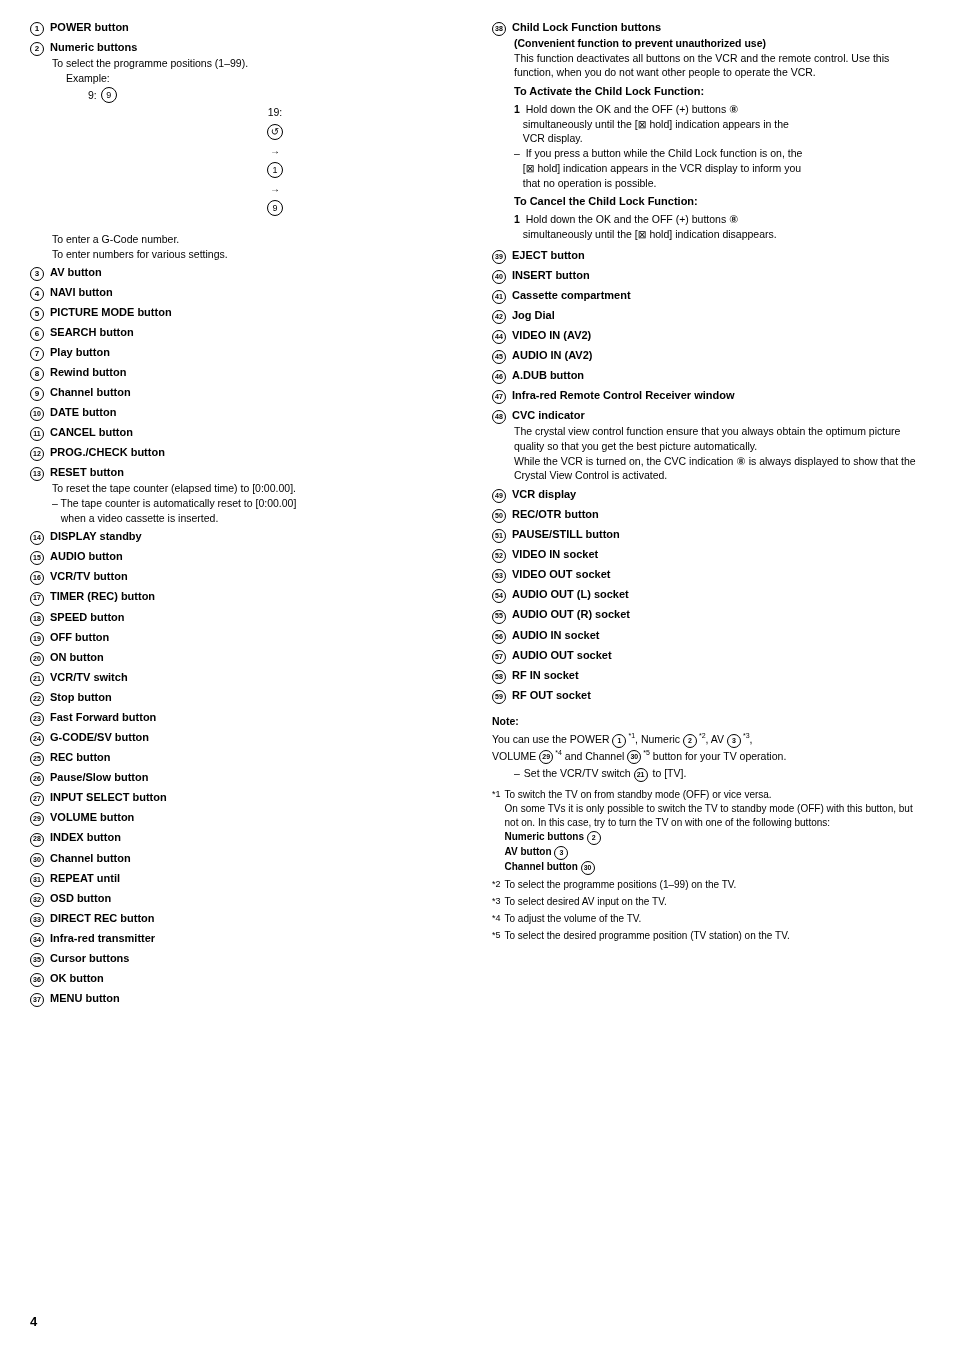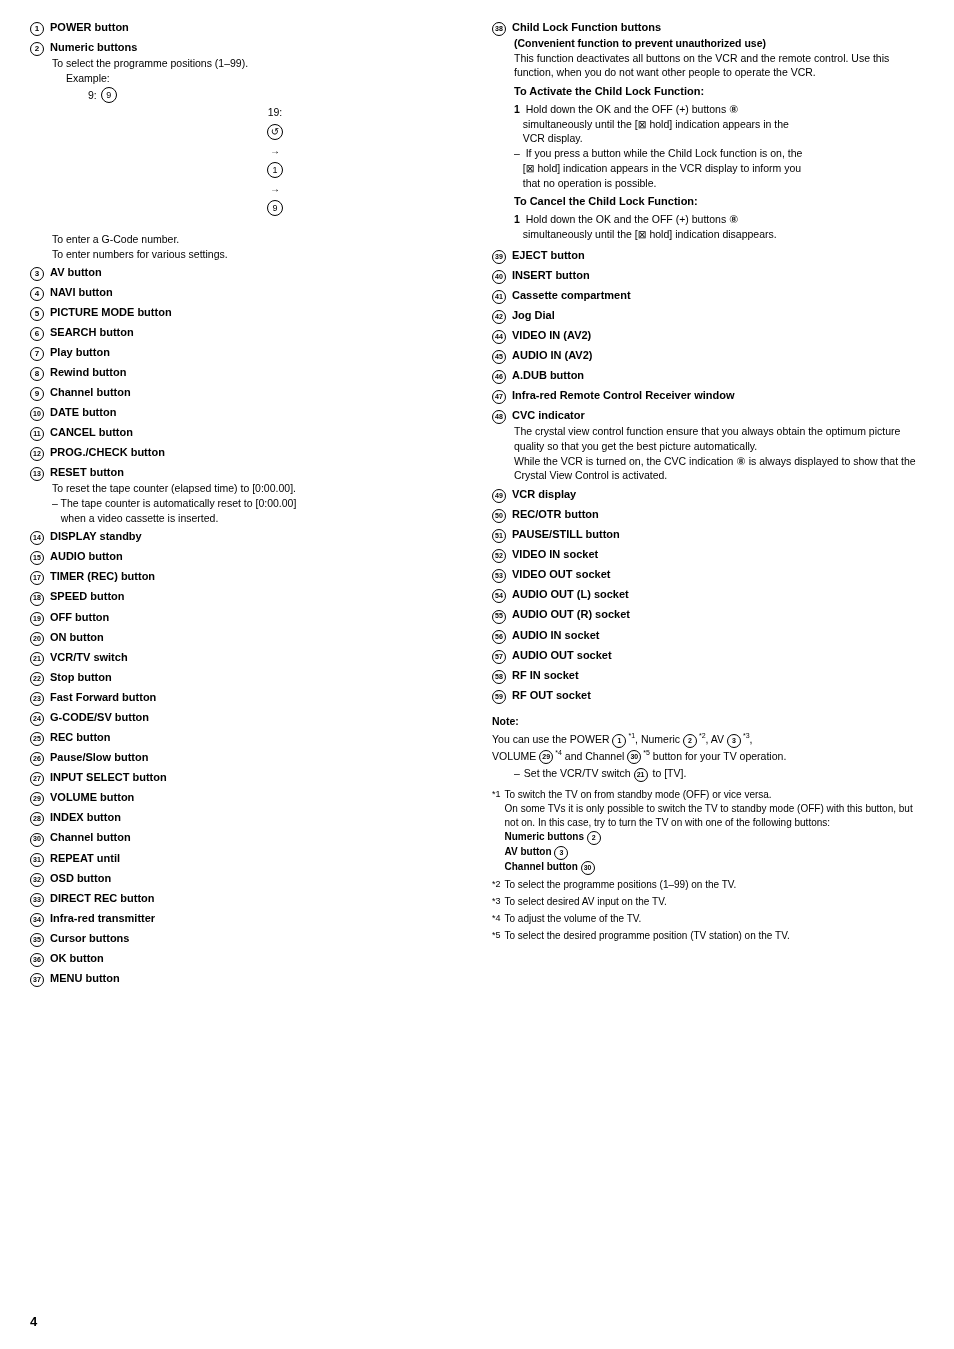--- a/index.html
+++ b/index.html
@@ -241,20 +241,26 @@
         </div>
     </div>
     <div class="item">
       <div class="item-header">
           <span class="circle-num" style="font-size:7px;">15</span>
           <span class="item-label">AUDIO button</span>
         </div>
     </div>
     <div class="item">
       <div class="item-header">
+          <span class="circle-num" style="font-size:7px;">16</span>
+          <span class="item-label">VCR/TV button</span>
+        </div>
+    </div>
+    <div class="item">
+      <div class="item-header">
           <span class="circle-num" style="font-size:7px;">17</span>
           <span class="item-label">TIMER (REC) button</span>
         </div>
     </div>
     <div class="item">
       <div class="item-header">
           <span class="circle-num" style="font-size:7px;">18</span>
           <span class="item-label">SPEED button</span>
         </div>
     </div>

